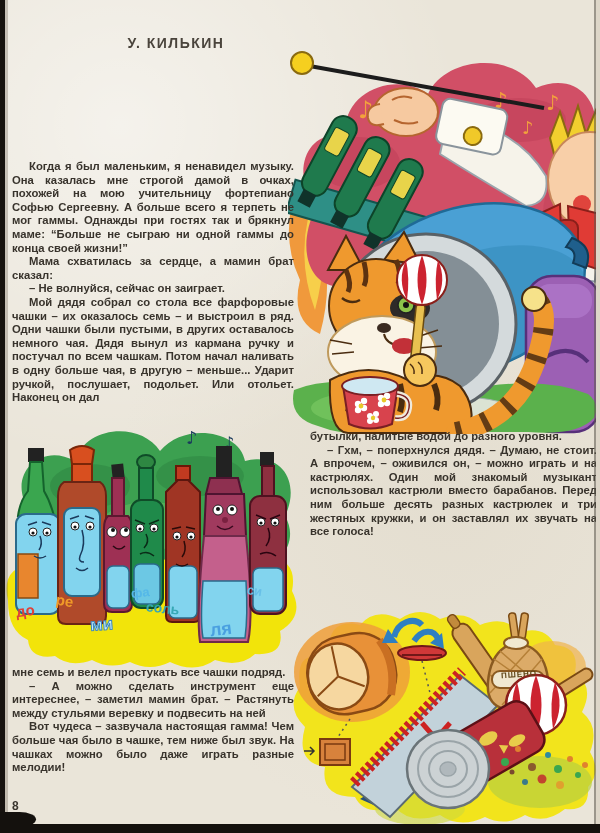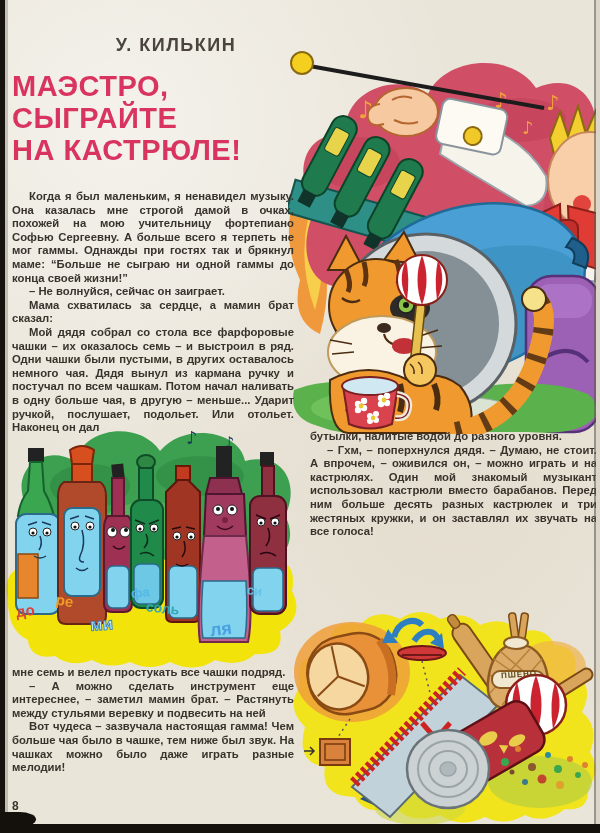--- a/index.html
+++ b/index.html
@@ -12,28 +12,28 @@
     font-family:"Liberation Sans", sans-serif;
   }
   .edge-left{position:absolute;left:0;top:0;bottom:0;width:5px;background:#17130f;}
   .edge-left2{position:absolute;left:5px;top:0;bottom:0;width:3px;background:rgba(120,110,95,.35);}
   .edge-bottom{position:absolute;left:0;right:0;bottom:0;height:9px;background:#14110d;}
   .edge-bottom-wedge{position:absolute;left:0;bottom:5px;width:36px;height:16px;background:#14110d;border-radius:0 50% 60% 0;}
   .edge-right{position:absolute;right:4px;top:0;bottom:9px;width:2px;background:rgba(90,85,75,.55);}
   .edge-right2{position:absolute;right:0;top:0;bottom:9px;width:4px;background:#ddd6c8;}
 
   .author{position:absolute;left:0;top:35px;width:352px;text-align:center;
-    font-size:18px;letter-spacing:1.5px;color:#4a443c;font-weight:bold;}
+    font-size:14px;letter-spacing:1.5px;color:#4a443c;font-weight:bold;}
   .title{position:absolute;left:12px;top:70px;margin:0;
     font-size:29px;line-height:32px;font-weight:bold;letter-spacing:.5px;color:#d8345f;}
   .col{position:absolute;font-size:11.3px;line-height:13.6px;color:#38332c;
     text-align:justify;font-weight:bold;}
   .col p{margin:0;}
   .col p.ind{text-indent:17px;}
-  .col-lt{left:12px;top:190px;width:282px;}
+  .col-lt{left:12px;top:160px;width:282px;}
   .col-r{left:310px;top:430px;width:287px;}
   .col-lb{left:12px;top:666px;width:282px;}
   .pageno{position:absolute;left:12px;top:799px;font-size:12px;color:#3a352e;font-weight:bold;}
 
   .illo{position:absolute;}
   .illo svg{display:block;width:100%;height:100%;}
   .illo-top{left:288px;top:8px;width:312px;height:426px;}
   .illo-bottles{left:0px;top:416px;width:300px;height:258px;}
   .illo-bottom{left:290px;top:597px;width:310px;height:236px;}
 
@@ -49,21 +49,20 @@
   .bag-label{position:absolute;left:203px;top:73px;width:52px;text-align:center;
     font-size:8px;font-weight:bold;letter-spacing:1px;color:#5c4314;transform:rotate(-4deg);}
 </style>
 </head>
 <body>
 
 <div class="page">
 
   <div class="author">У. КИЛЬКИН</div>
 
-  <h1 class="title"><span>МАЭСТРО,</span><br><span>СЫГРАЙТЕ</span><br><span>НА КАСТРЮЛЕ!</span></h1>
 
   <div class="illo illo-top">
     <svg viewBox="0 0 312 426">
       <g>
         <path d="M8,180 Q-8,230 12,272 Q2,312 32,326 Q42,290 38,255 Q56,228 46,194 Q30,164 8,180 Z" fill="#f0993c"></path>
         <path d="M20,210 Q10,256 27,302 Q37,265 34,235 Q41,214 31,200 Z" fill="#f7cf4a"></path>
       </g>
       <g>
         <path d="M28,200 C2,165 18,120 58,128 C52,84 108,62 140,86 C158,48 225,44 248,80 C290,62 318,96 305,140 L312,140 L312,300 C282,322 242,316 228,296 C205,326 155,330 135,305 C95,328 48,316 45,278 C18,272 10,235 28,200 Z" fill="#d14f66"></path>
         <ellipse cx="70" cy="155" rx="42" ry="26" fill="#bb3b54" opacity=".45"></ellipse>
@@ -201,22 +200,22 @@
             <circle cx="88" cy="412" r="3" fill="#fff"></circle>
             <circle cx="82" cy="413" r="3" fill="#fff"></circle>
             <circle cx="85" cy="410" r="2.2" fill="#e8c929"></circle>
         </g>
       </g>
     </svg>
   </div>
 
   <div class="col col-lt">
     <p class="ind">Когда я был маленьким, я ненавидел музыку. Она казалась мне строгой дамой в очках, похожей на мою учительницу фортепиано Софью Сергеевну. А больше всего я терпеть не мог гаммы. Однажды при гостях так и брякнул маме: “Больше не сыграю ни одной гаммы до конца своей жизни!”</p>
+    <p class="ind">Мама схватилась за сердце, а мамин брат сказал:</p>
     <p class="ind">– Не волнуйся, сейчас он заиграет.</p>
-    <p class="ind">Мама схватилась за сердце, а мамин брат сказал:</p>
     <p class="ind">Мой дядя собрал со стола все фарфоровые чашки – их оказалось семь – и выстроил в ряд. Одни чашки были пустыми, в других оставалось немного чая. Дядя вынул из кармана ручку и постучал по всем чашкам. Потом начал наливать в одну больше чая, в другую – меньше... Ударит ручкой, послушает, подольет. Или отольет. Наконец он дал</p>
   </div>
 
   <div class="illo illo-bottles">
     <svg viewBox="0 0 300 258">
       <g>
         <path d="M30,95 C5,60 40,25 75,45 C85,10 140,5 160,35 C185,5 240,15 245,45 C285,35 300,70 285,100 C300,125 280,155 250,150 C240,170 200,175 185,160 C160,180 120,178 105,160 C70,175 35,160 40,130 C15,125 15,105 30,95 Z" fill="#3ca050"></path>
         <ellipse cx="90" cy="70" rx="40" ry="22" fill="#2e8742" opacity=".6"></ellipse>
         <ellipse cx="200" cy="60" rx="44" ry="20" fill="#2e8742" opacity=".6"></ellipse>
         <ellipse cx="150" cy="110" rx="50" ry="24" fill="#69bf63" opacity=".5"></ellipse>

